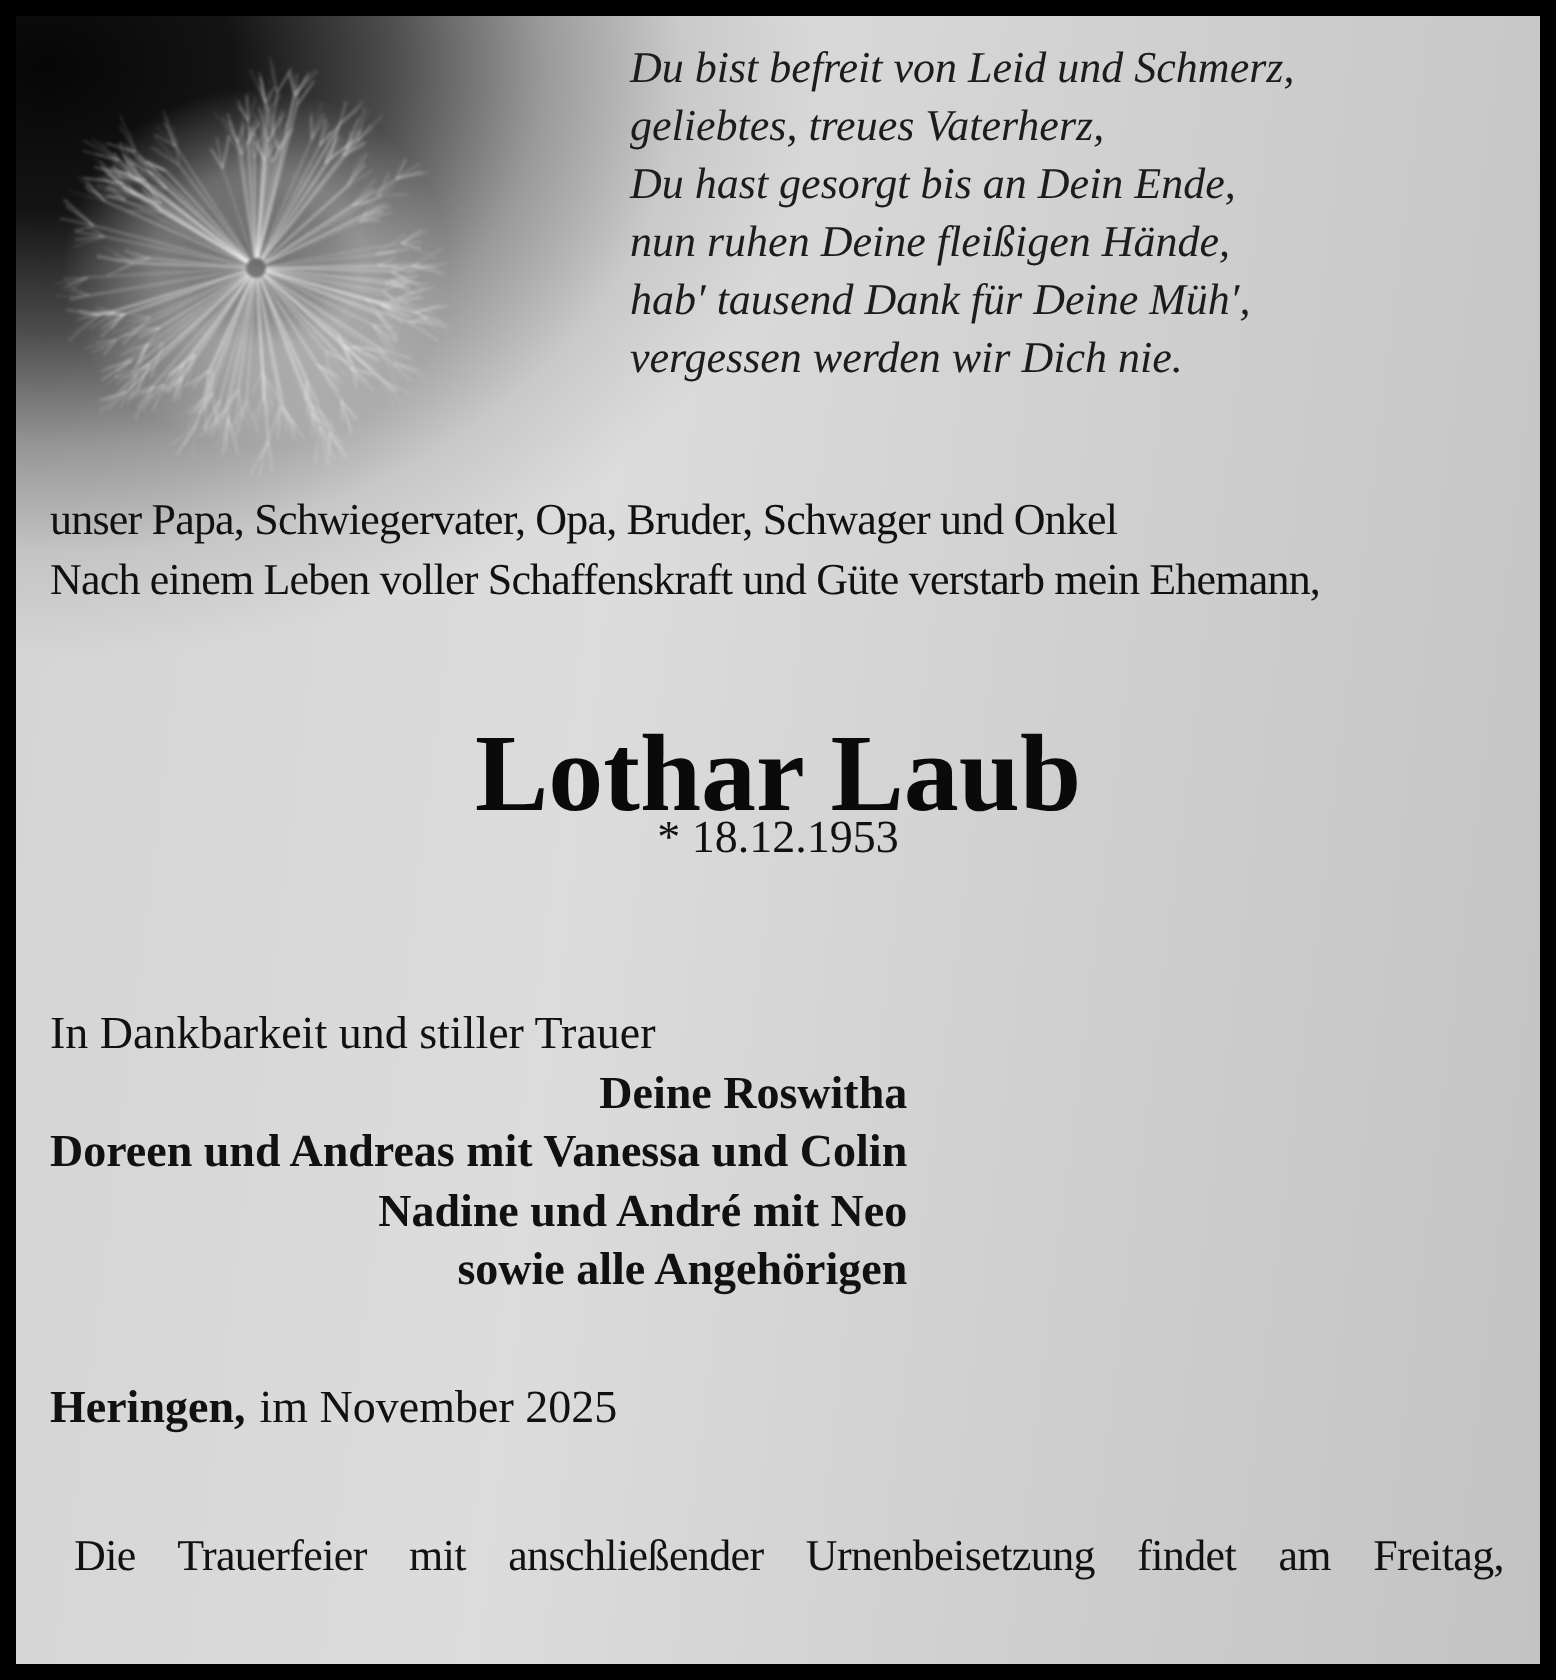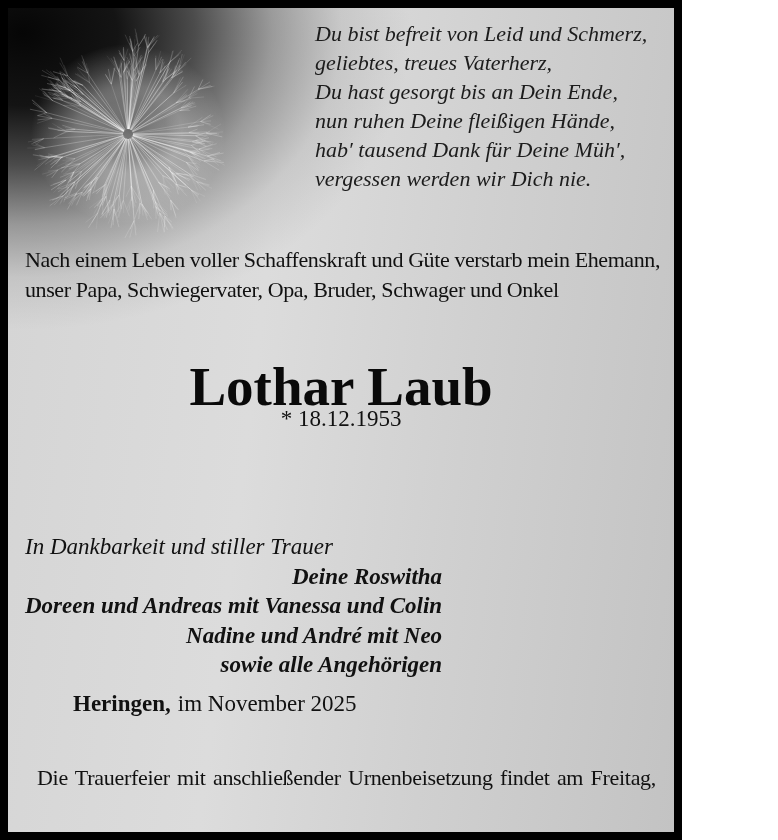--- a/index.html
+++ b/index.html
@@ -3,21 +3,21 @@
 <meta charset="utf-8">
 <style>
   html, body {
     margin: 0;
     padding: 0;
     background: #ffffff;
     font-family: "Liberation Serif", "DejaVu Serif", serif;
   }
   .page {
     position: relative;
-    width: 682px;
+    width: 778px;
     height: 840px;
     box-sizing: border-box;
     border: 8px solid #000000;
     overflow: hidden;
     color: #111111;
     background:
       radial-gradient(430px 330px at 15px 25px,
         #060606 0%,
         #141414 22%,
         rgba(45,45,45,0.82) 40%,
@@ -70,38 +70,36 @@
     right: 0;
     top: 398px;
     display: flex;
     justify-content: center;
     gap: 56px;
     font-size: 23px;
   }
   .mourning {
     position: absolute;
     left: 17px;
-    top: 524px;
+    top: 494px;
     font-size: 23px;
     line-height: 29.5px;
     white-space: nowrap;
-    font-style: italic;
   }
   .mourning .m-name { font-weight: bold; text-align: right; }
   .placeline {
     position: absolute;
     left: 17px;
     top: 683px;
     font-size: 23px;
     white-space: nowrap;
   }
   .placeline .place {
     font-weight: bold;
     margin-right: 7px;
-    margin-left: 48px;
   }
   .funeral {
     position: absolute;
     left: 17px;
     right: 18px;
     top: 754px;
     font-size: 22px;
     line-height: 32px;
     letter-spacing: -0.3px;
   }
@@ -861,22 +859,22 @@
   <div class="poem">
     <div>Du bist befreit von Leid und Schmerz,</div>
     <div>geliebtes, treues Vaterherz,</div>
     <div>Du hast gesorgt bis an Dein Ende,</div>
     <div>nun ruhen Deine fleißigen Hände,</div>
     <div>hab′ tausend Dank für Deine Müh′,</div>
     <div>vergessen werden wir Dich nie.</div>
   </div>
 
   <div class="intro">
+    <div>unser Papa, Schwiegervater, Opa, Bruder, Schwager und Onkel</div>
     <div>Nach einem Leben voller Schaffenskraft und Güte verstarb mein Ehemann,</div>
-    <div>unser Papa, Schwiegervater, Opa, Bruder, Schwager und Onkel</div>
   </div>
 
   <h1 class="name">Lothar Laub</h1>
 
   <div class="dates">
     <span>* 18.12.1953</span>
   </div>
 
   <div class="mourning">
     <div class="m-intro">In Dankbarkeit und stiller Trauer</div>

